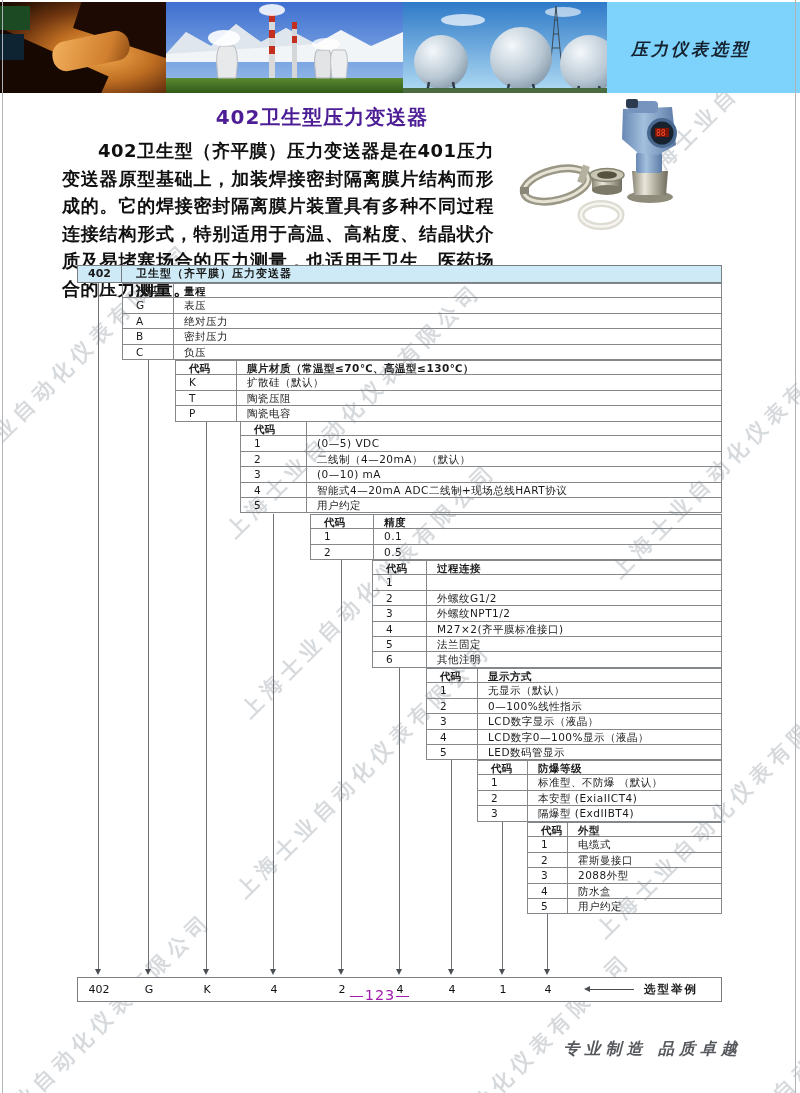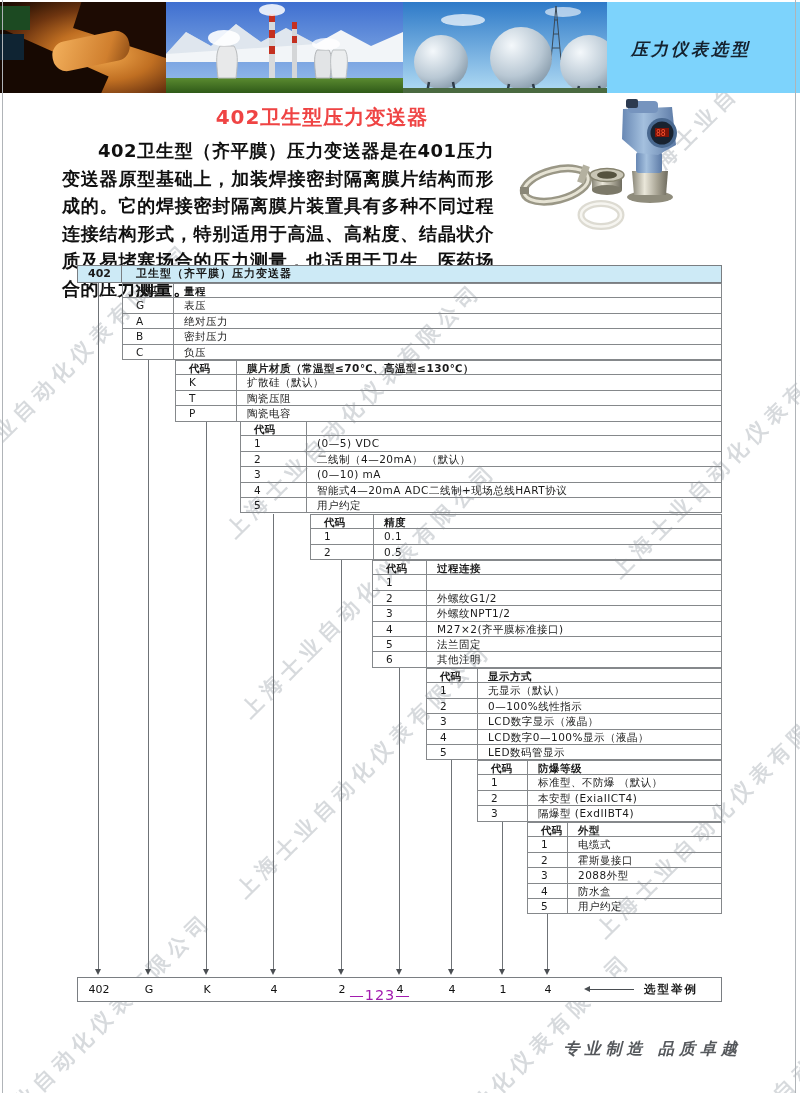--- a/index.html
+++ b/index.html
@@ -21,21 +21,21 @@
   .ph1 .hands{position:absolute;left:52px;top:34px;width:78px;height:30px;border-radius:14px;
         background:linear-gradient(120deg,#f4b25e,#d07f2e 70%,#8a4a14);transform:rotate(-12deg);}
   .ph1 .sq1{position:absolute;left:0;top:4px;width:30px;height:24px;background:#1c4a22;}
   .ph1 .sq2{position:absolute;left:0;top:32px;width:24px;height:26px;background:#0f2433;}
   .panel{width:193px;background:#7dd3fc;}
   .tagline{position:absolute;left:24px;top:36px;font-size:17px;font-weight:bold;font-style:italic;
         letter-spacing:3px;color:#15212e;}
 
   
   .title{position:absolute;left:0;top:104px;width:644px;text-align:center;font-size:20px;
-        font-weight:bold;color:#ef4444;letter-spacing:1px;z-index:2;}
+        font-weight:bold;color:#4c1d95;letter-spacing:1px;z-index:2;}
   .intro{position:absolute;left:62px;top:137px;width:432px;font-size:18px;line-height:27.5px;
         text-align:justify;text-indent:2em;font-weight:600;color:#101010;z-index:2;letter-spacing:0.5px;}
 
   
   .photo{position:absolute;left:490px;top:95px;width:230px;height:170px;z-index:2;}
 
   
   .blue-row{position:absolute;left:77px;top:265px;width:645px;height:18px;background:#cdeaf6;
         border:1px solid #7a7e82;display:flex;box-sizing:border-box;z-index:2;font-size:11px;font-weight:bold;}
   .blue-row .m402{width:43px;border-right:1px solid #7a7e82;text-align:center;line-height:16px;}

